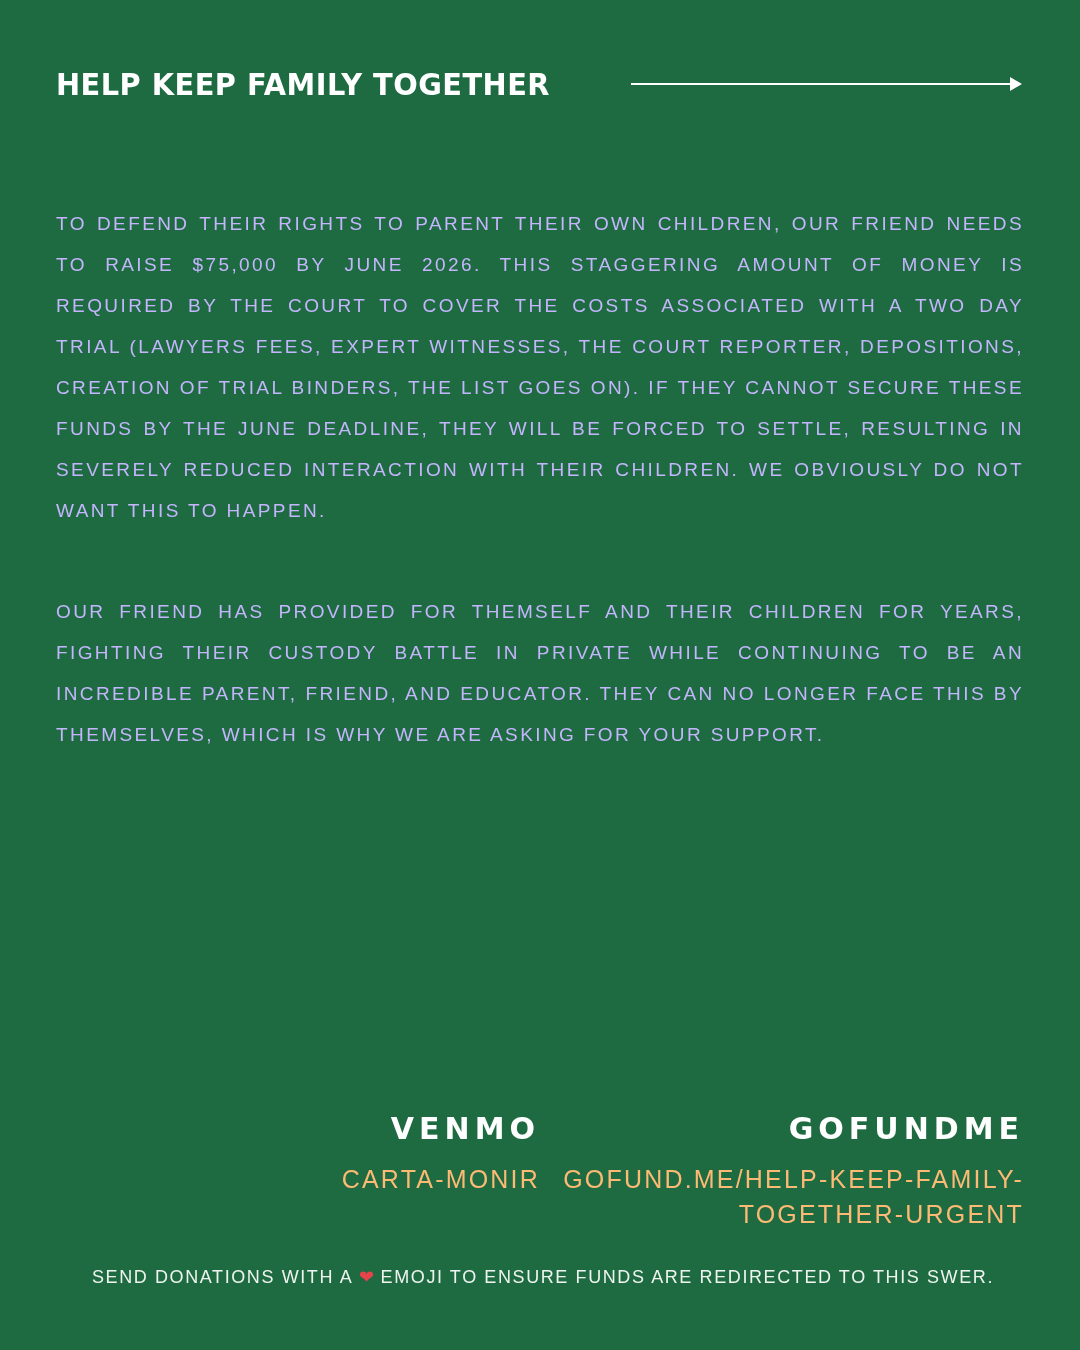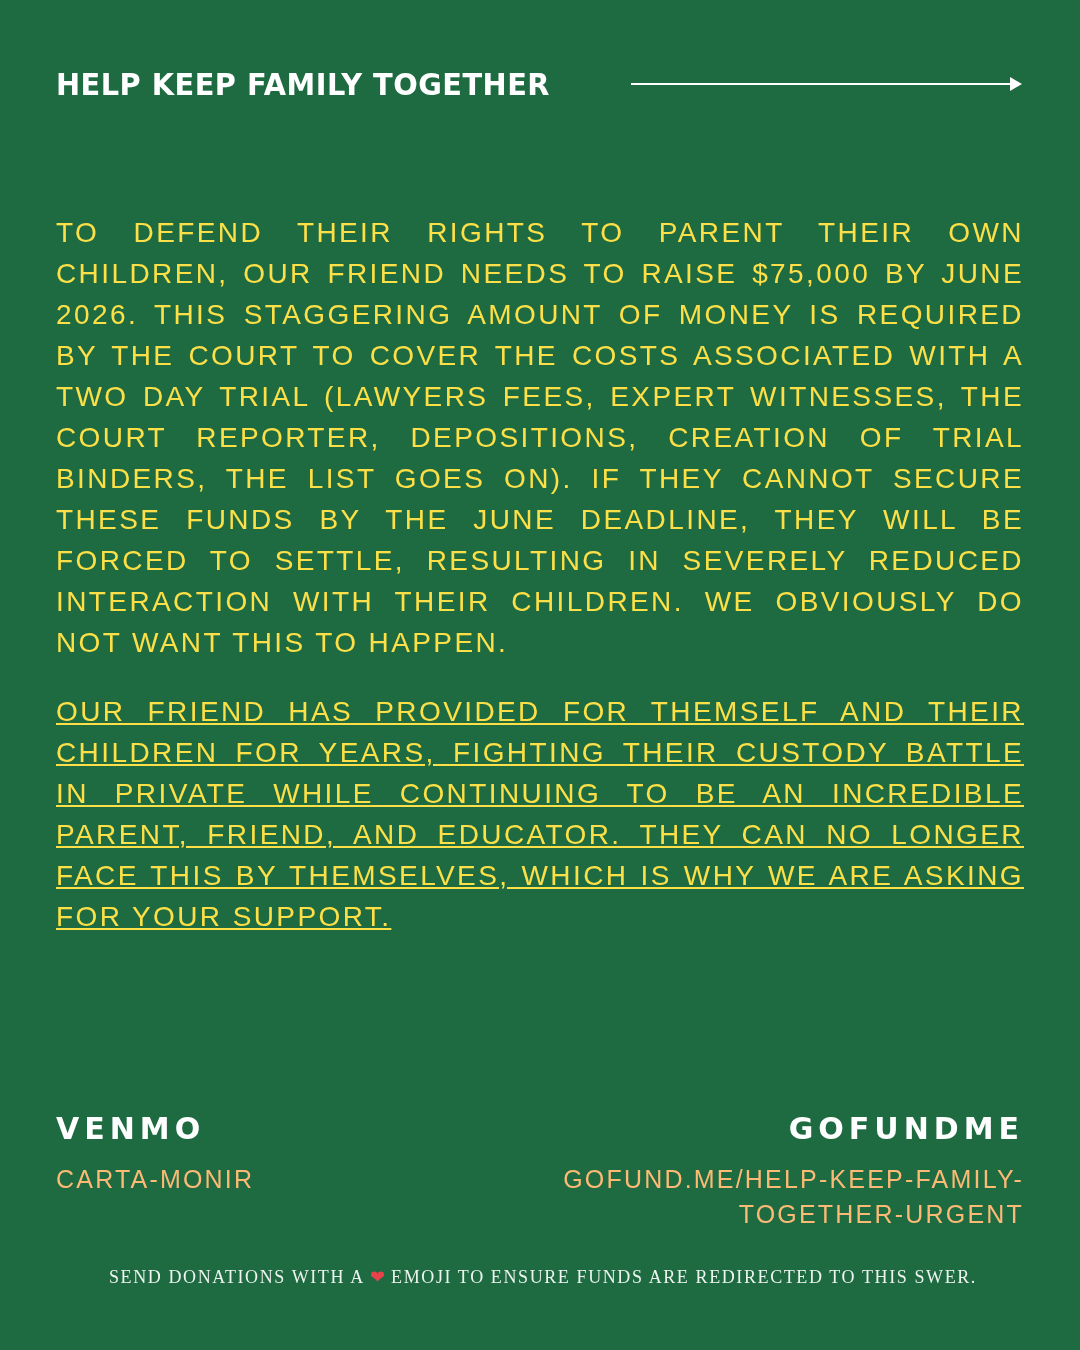--- a/index.html
+++ b/index.html
@@ -69,48 +69,47 @@
     border-bottom: 7px solid transparent;
     border-left: 12px solid #ffffff;
   }
 
   
   .body-copy {
     margin-top: 78px;
   }
   .para {
     font-family: "Liberation Sans", sans-serif;
-    font-size: 28px;
+    font-size: 19px;
     line-height: 41px;
     letter-spacing: 2.4px;
     text-transform: uppercase;
     text-align: justify;
     text-align-last: left;
-    color: #fde047;
+    color: #c4b5fd;
     font-weight: 400;
   }
   .para + .para {
-    margin-top: 20px;
-    text-decoration: underline;
+    margin-top: 60px;
   }
 
   
   .pay-row {
     position: absolute;
     left: 56px;
     right: 56px;
     bottom: 118px;
     display: flex;
     align-items: flex-start;
   }
   .pay-col {
     flex: 1;
     text-align: right;
   }
-  .pay-col.left { text-align: left; }
+  .pay-col.left { text-align: right; }
   .pay-label {
     font-family: "DejaVu Sans", sans-serif;
     font-weight: 700;
     font-size: 30px;
     letter-spacing: 5px;
     text-transform: uppercase;
     color: #ffffff;
     margin-bottom: 16px;
   }
   .pay-value {
@@ -122,21 +121,21 @@
     color: #fdba74;
   }
 
   
   .footnote {
     position: absolute;
     left: 0;
     right: 0;
     bottom: 62px;
     text-align: center;
-    font-family: Liberation Serif, serif;
+    font-family: Liberation Sans, sans-serif;
     font-size: 18px;
     letter-spacing: 1.6px;
     text-transform: uppercase;
     color: #eef4ef;
     white-space: nowrap;
     padding-left: 6px;
   }
   .footnote .heart {
     color: #e8424b;
     letter-spacing: 0;

